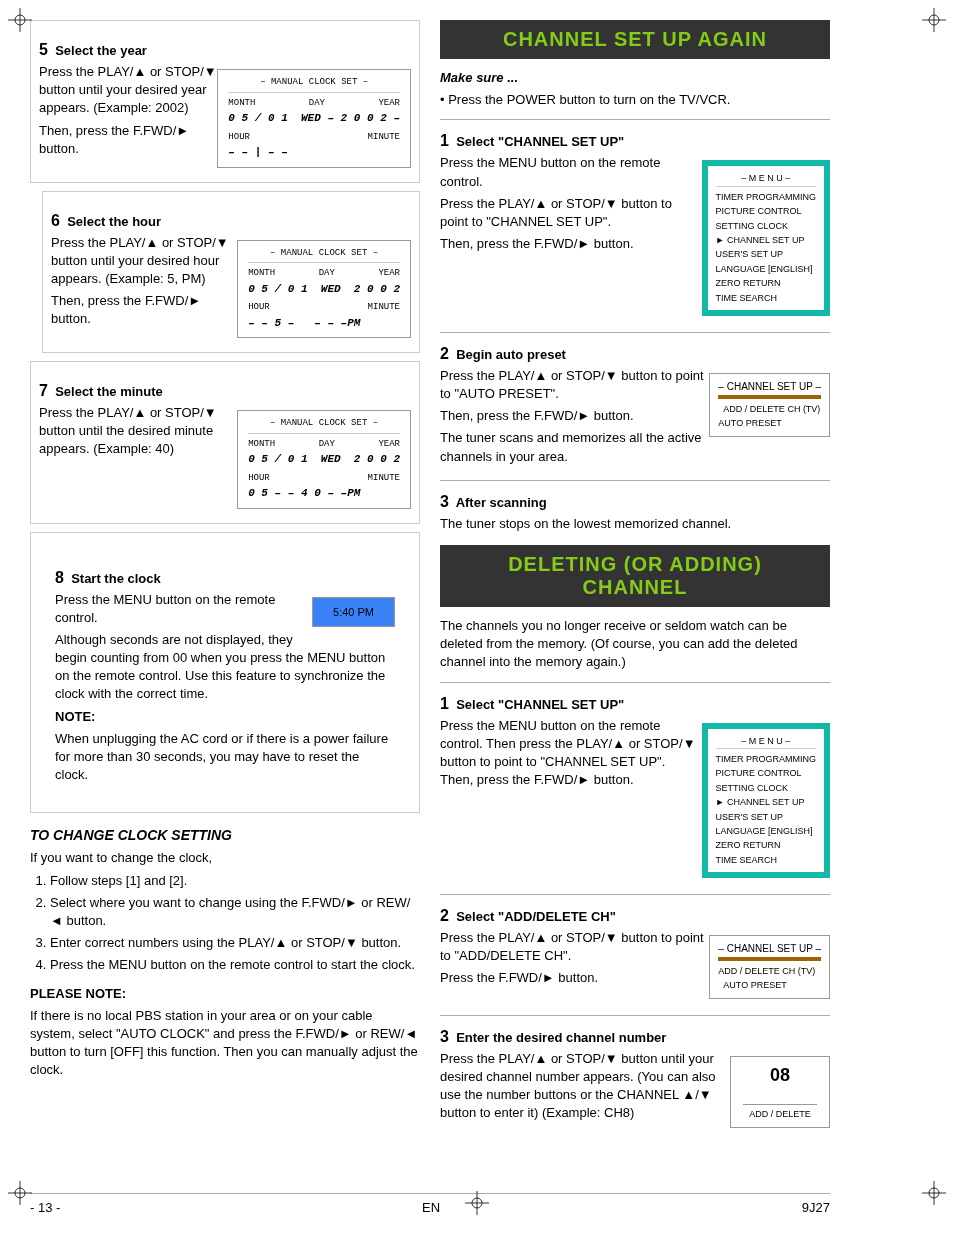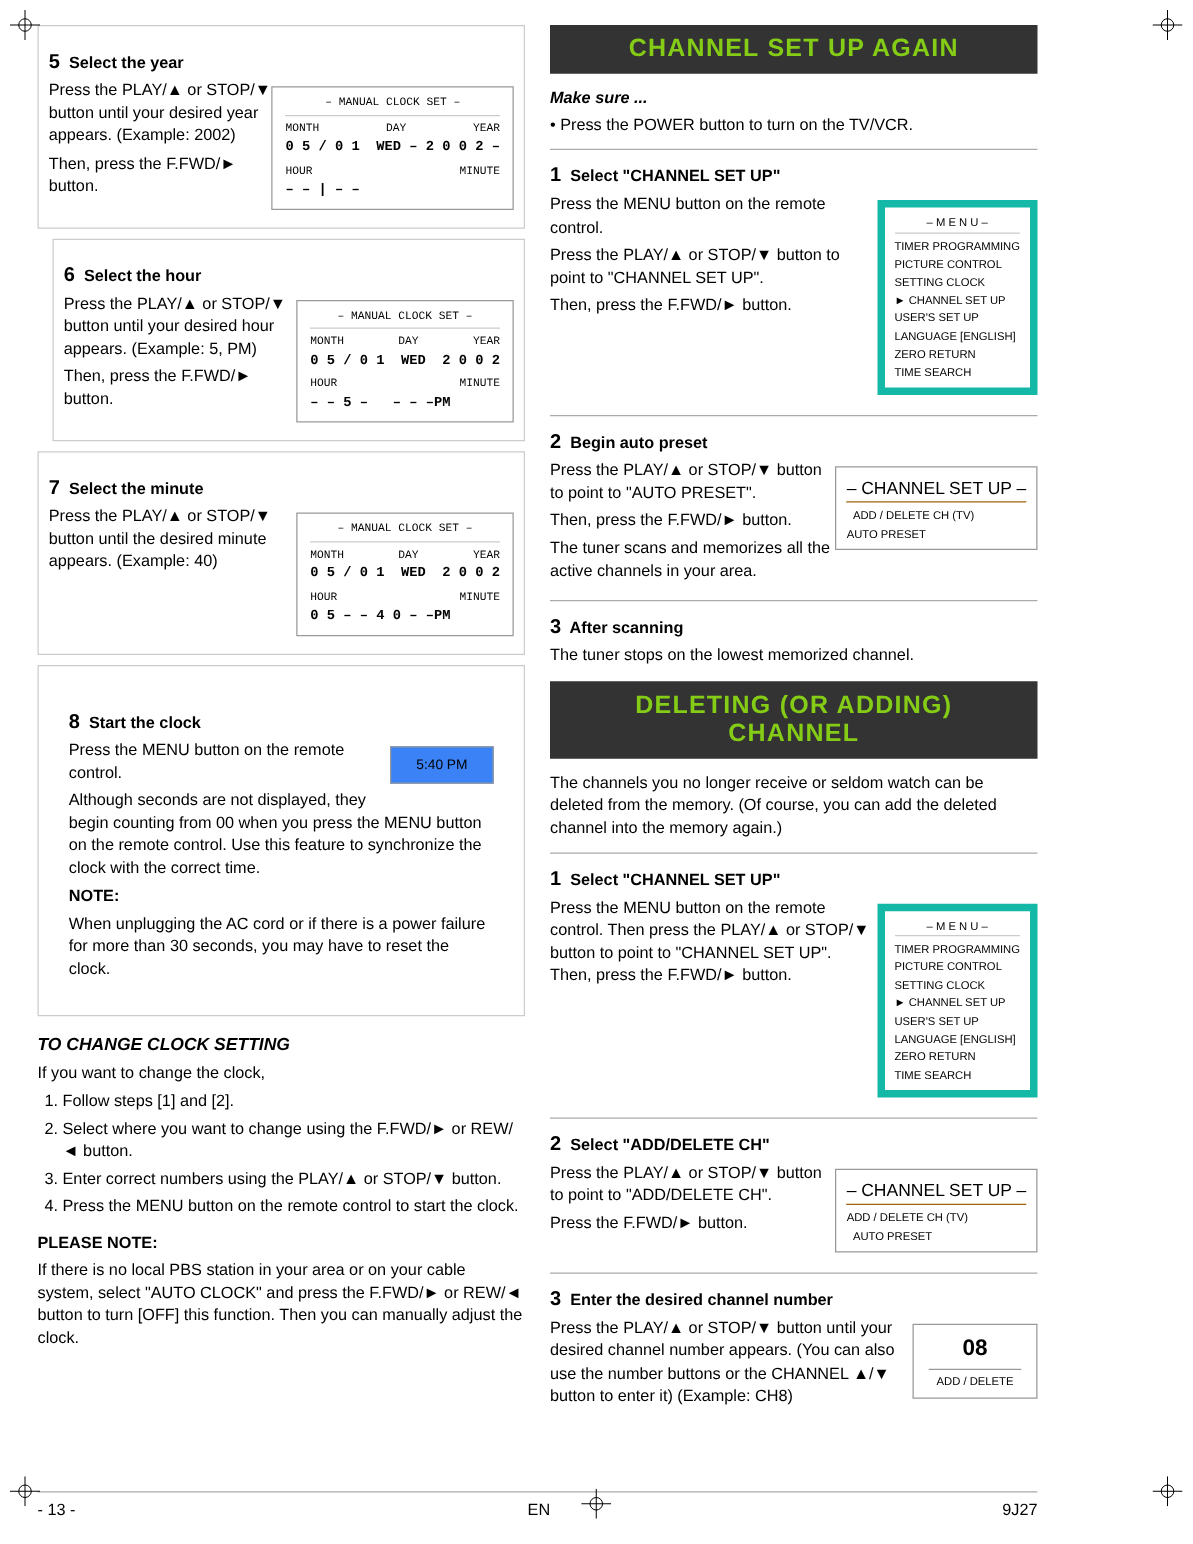--- a/index.html
+++ b/index.html
@@ -66,21 +66,21 @@
       clear: right;
     }
     .lcd-box .lcd-title {
       text-align: center;
       font-size: 9px;
       border-bottom: 1px solid #ccc;
       margin-bottom: 4px;
       padding-bottom: 2px;
     }
     .lcd-row { display: flex; justify-content: space-between; font-size: 9px; }
-    .lcd-value { font-size: 11px; font-weight: bold; }
+    .lcd-value { font-size: 11px; font-weight: bold; font-style: italic; }
 
     .clearfix::after { content: ''; display: block; clear: both; }
 
     
     .section-divider {
       border: none;
       border-top: 1px solid #aaa;
       margin: 10px 0;
     }
 
@@ -137,37 +137,37 @@
       background: #fff;
       padding: 5px 8px;
       font-size: 9px;
       line-height: 1.6;
       margin: 6px 0 6px auto;
       float: right;
       clear: right;
       min-width: 120px;
     }
     .ch-setup-box .box-title {
-      font-size: 14px;
-      border-bottom: 1px solid #a16207;
+      font-size: 10px;
+      border-bottom: 4px solid #a16207;
       margin-bottom: 3px;
     }
 
     
     .ch-num-box {
       border: 1px solid #999;
       background: #fff;
       padding: 8px 12px;
       margin: 6px 0 6px auto;
       float: right;
       clear: right;
       min-width: 100px;
       text-align: center;
     }
-    .ch-num-big { font-size: 18px; font-weight: bold; margin-bottom: 6px; }
+    .ch-num-big { font-size: 18px; font-weight: bold; margin-bottom: 18px; }
     .ch-num-label { font-size: 9px; border-top: 1px solid #999; padding-top: 4px; }
 
     
     .time-box {
       border: 1px solid #999;
       background: #3b82f6;
       padding: 8px 20px;
       font-size: 11px;
       margin: 6px 0 6px auto;
       float: right;

